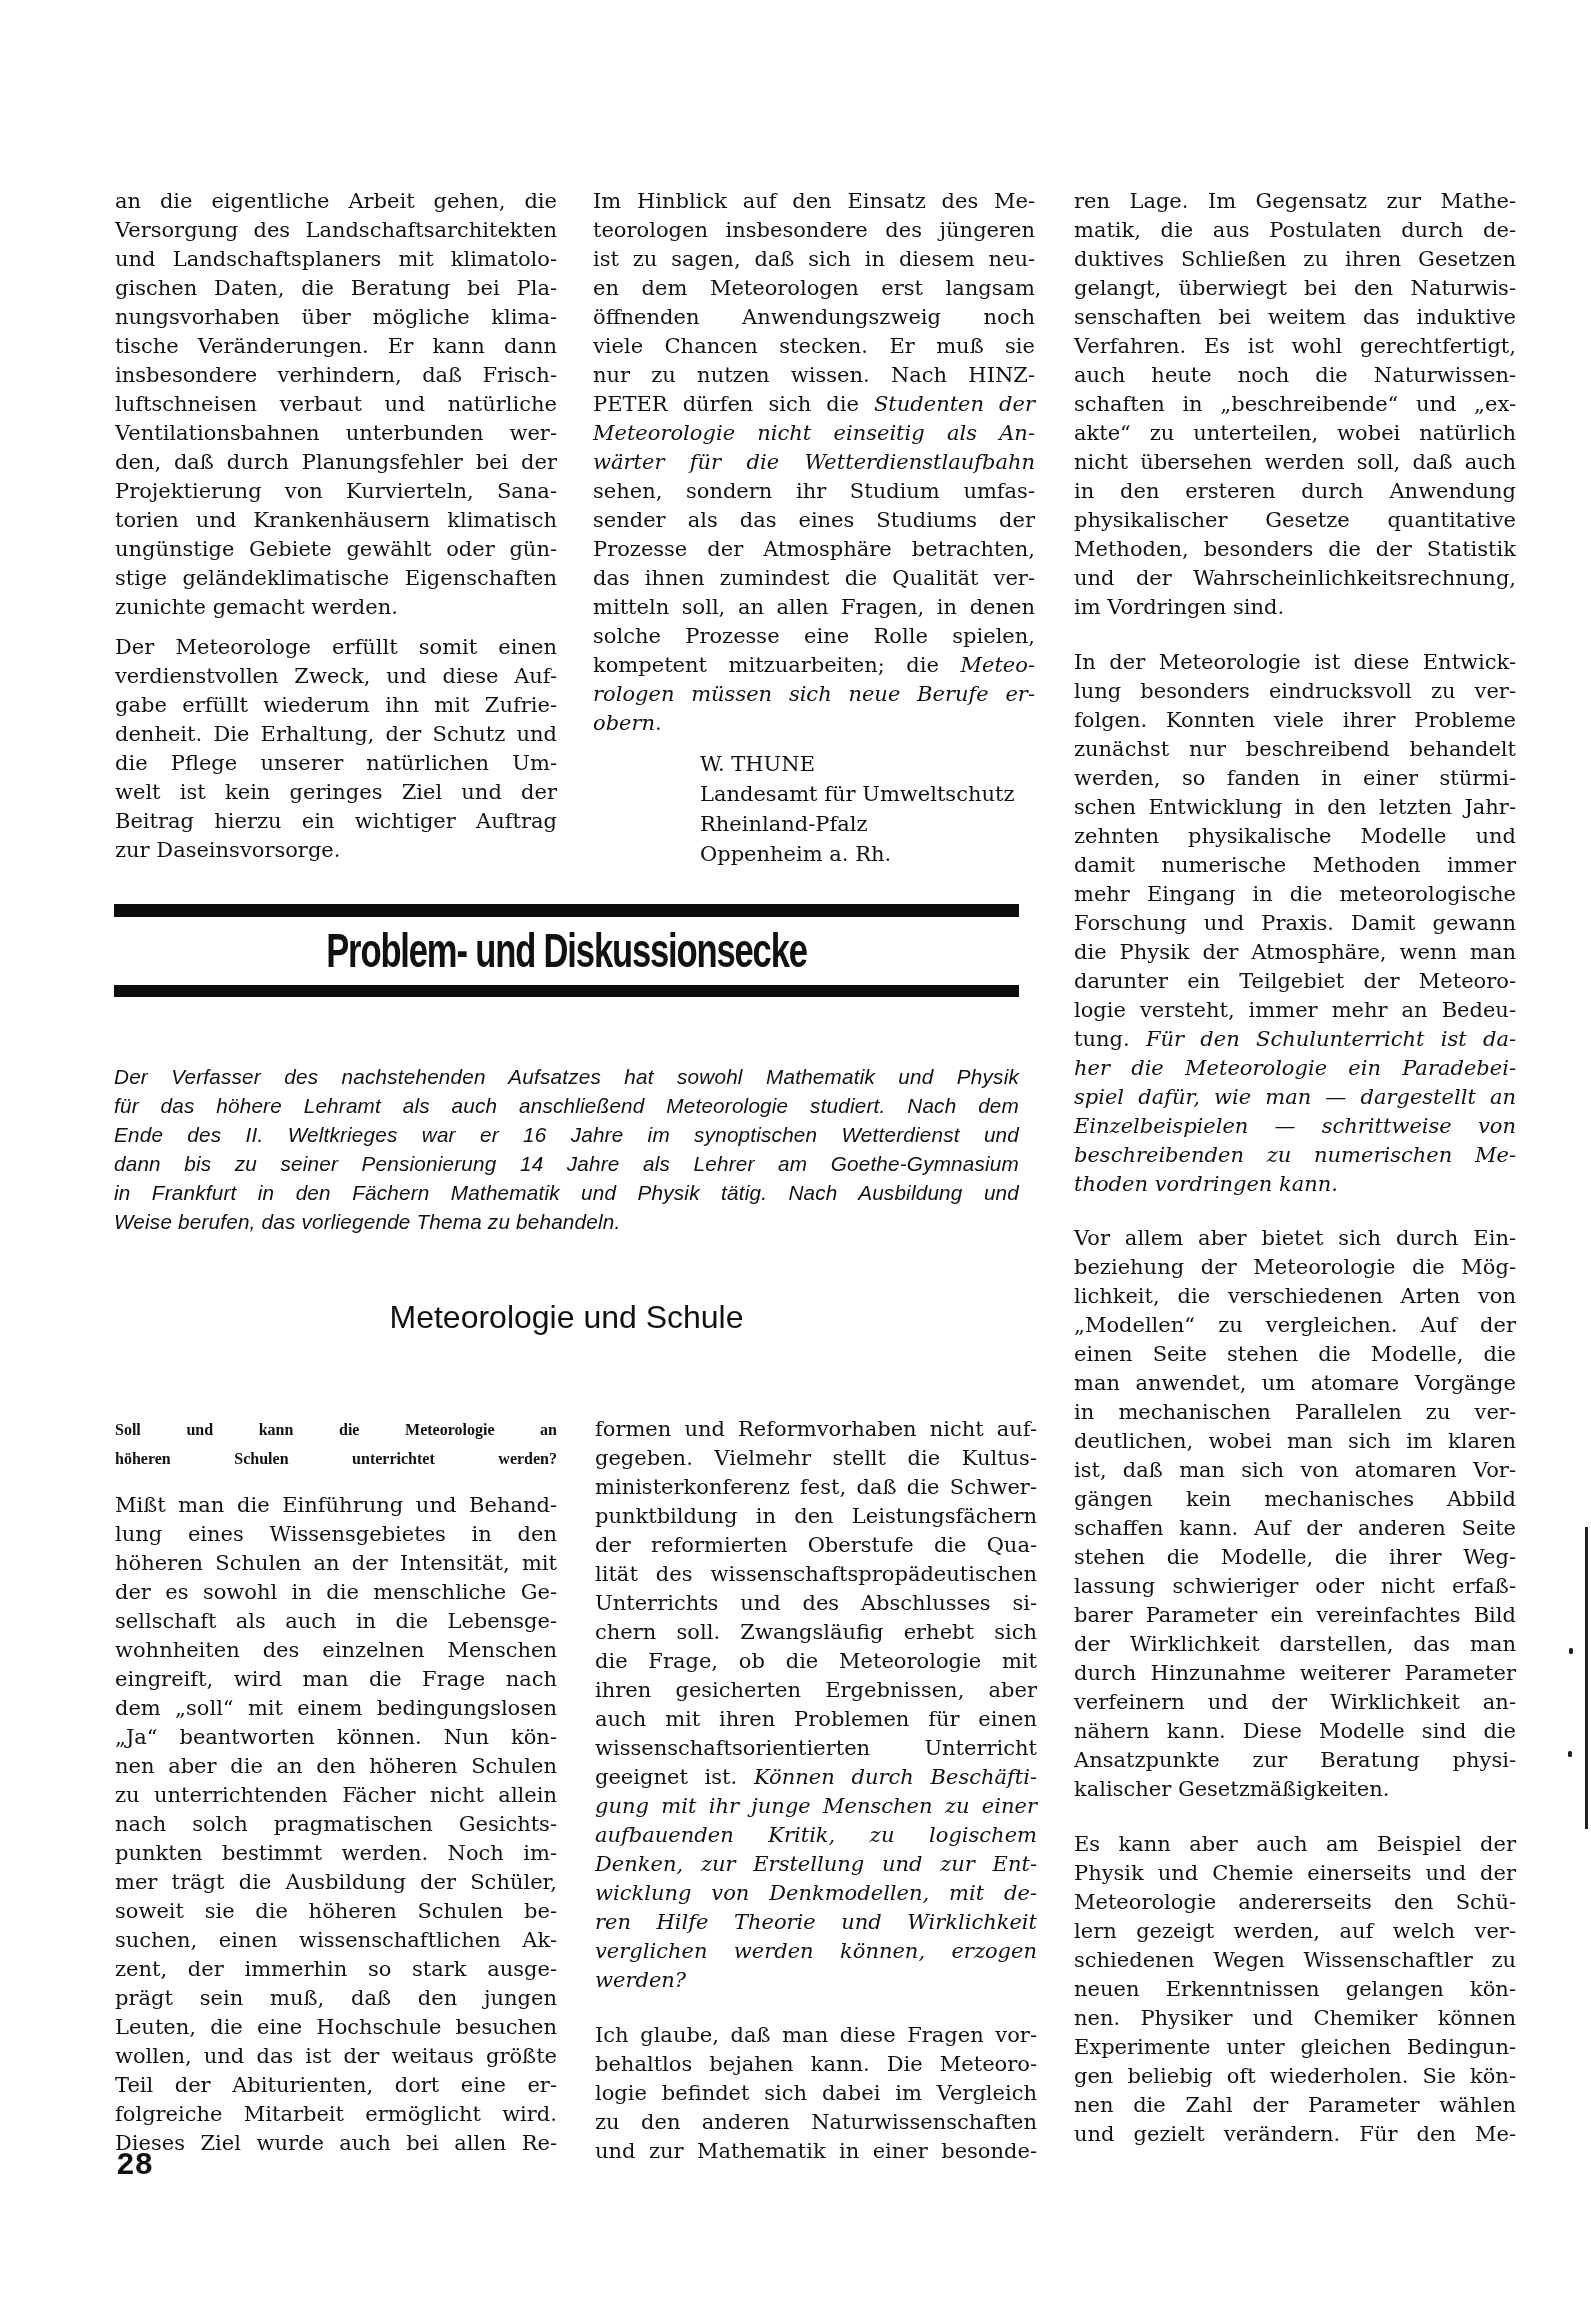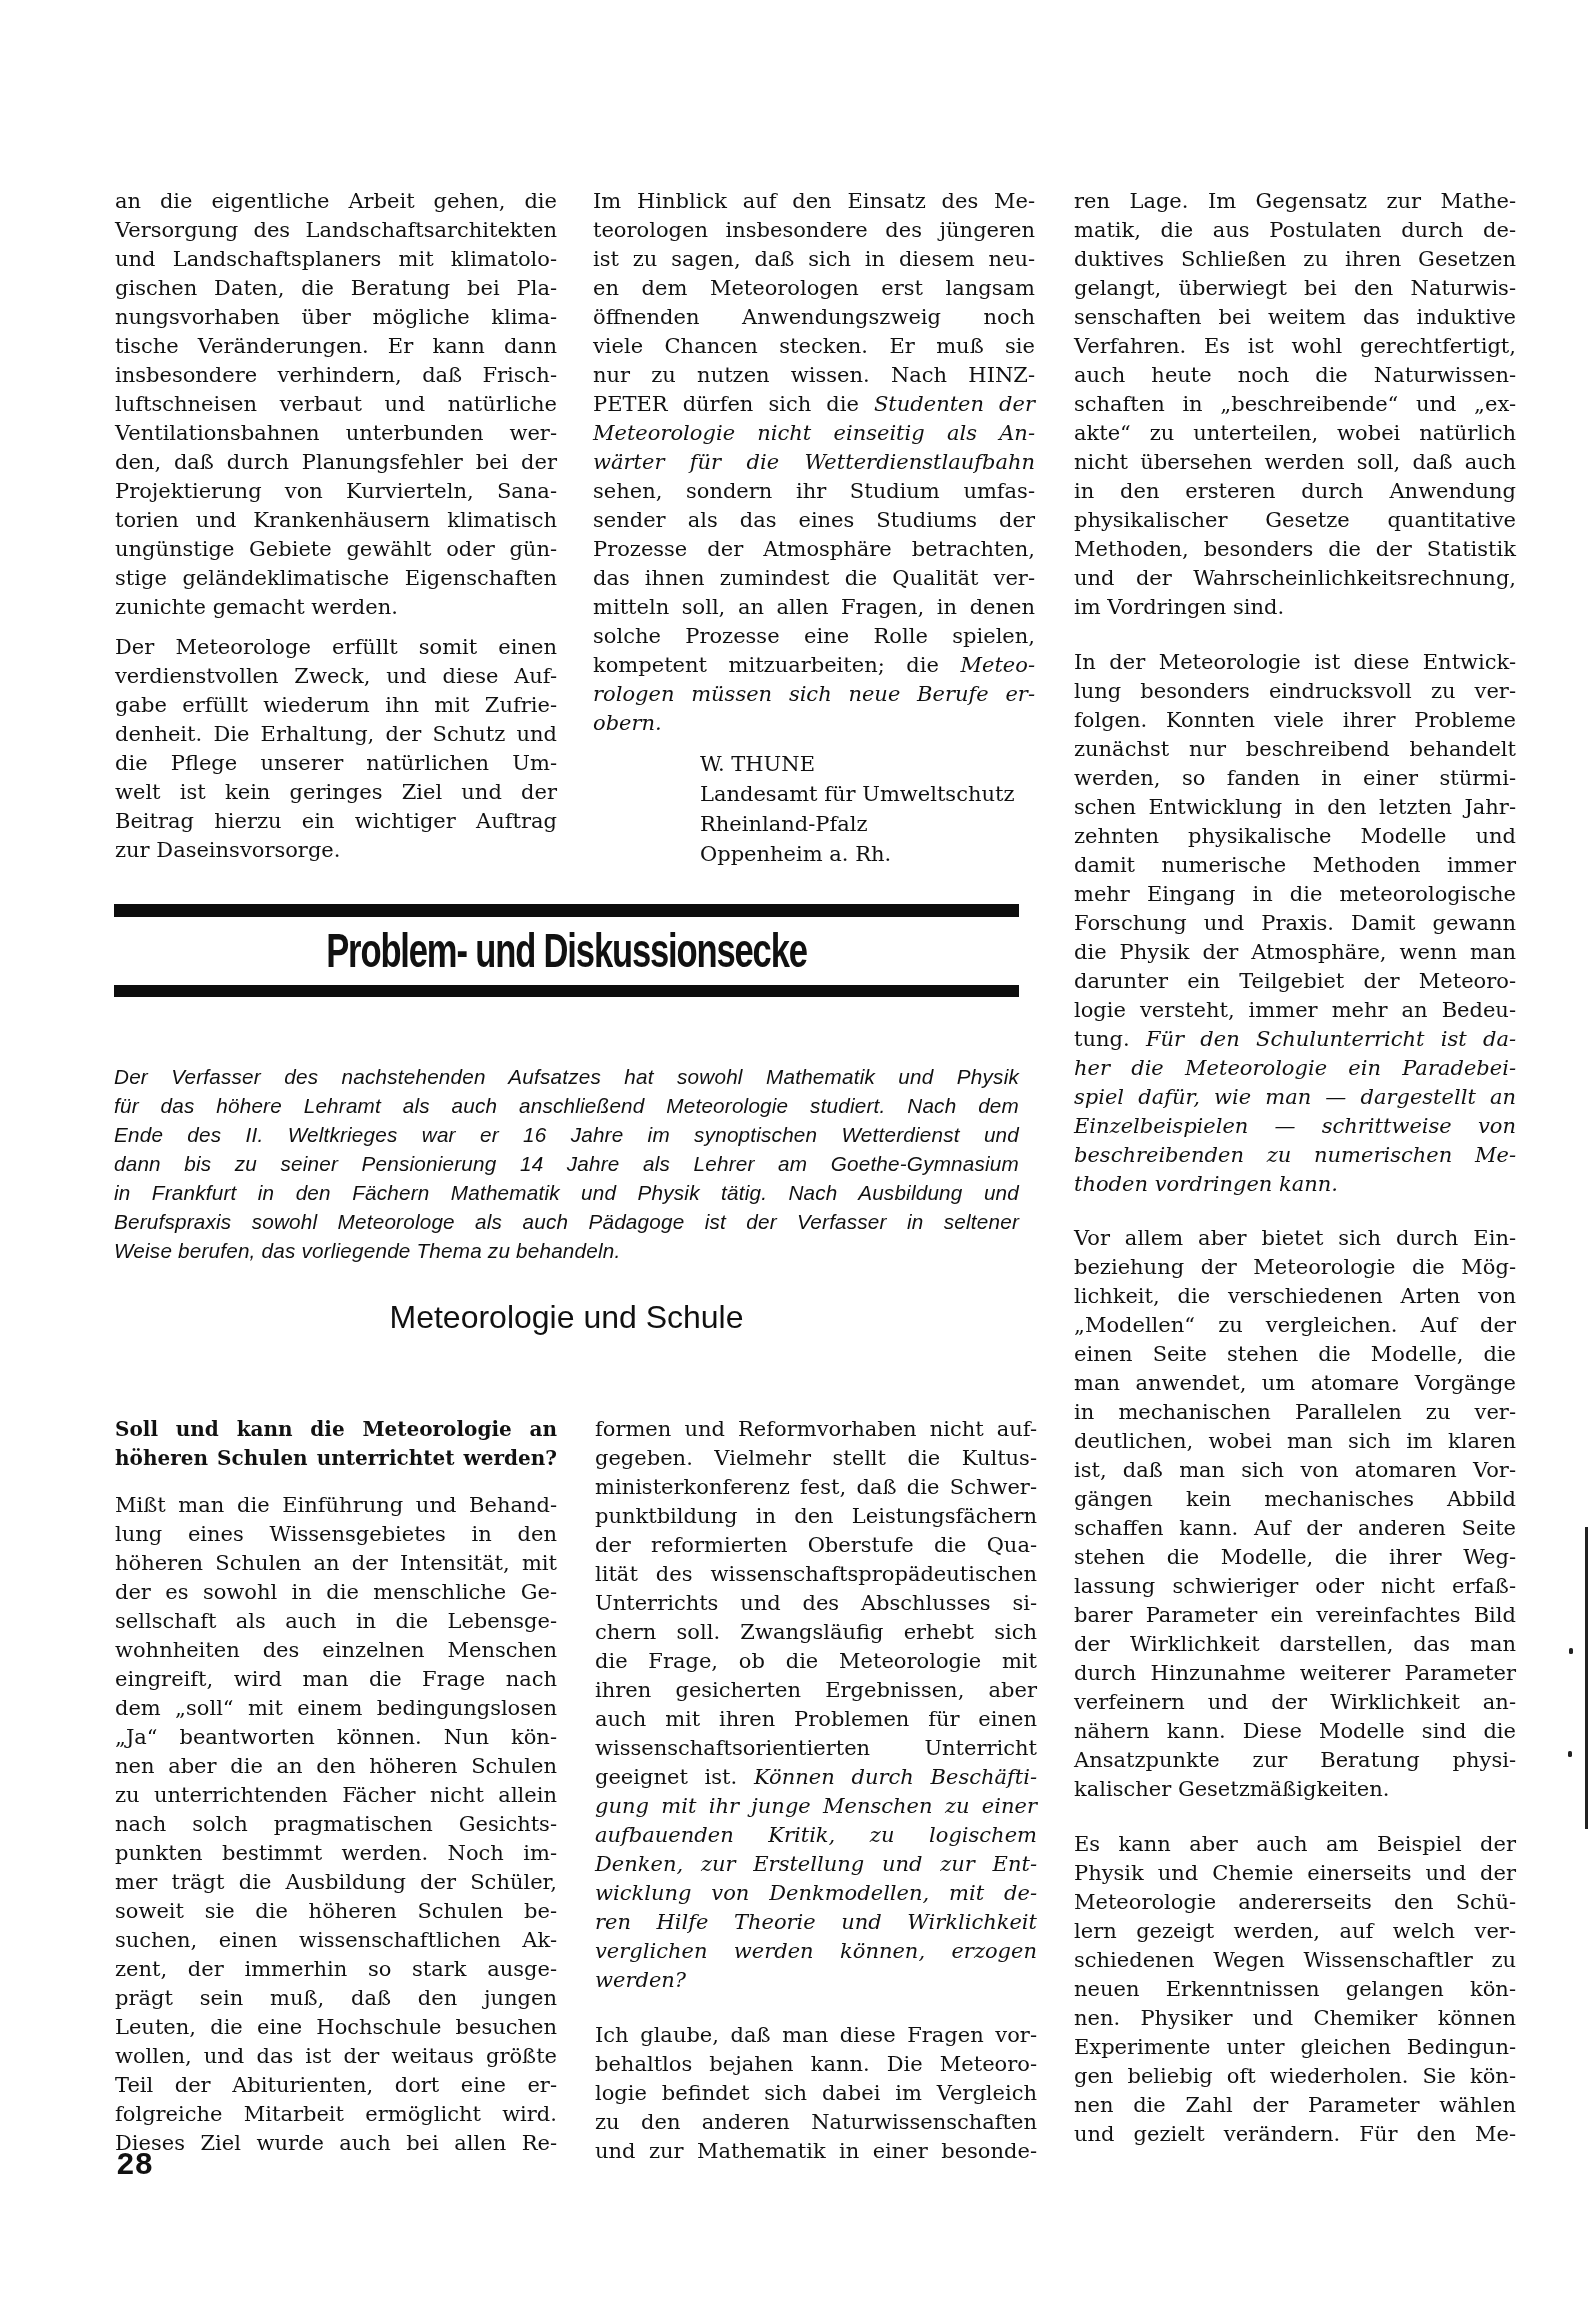--- a/index.html
+++ b/index.html
@@ -42,22 +42,23 @@
   .intro .line { letter-spacing: 0.2px; }
 
   .article-title {
     position: absolute; left: 114px; top: 1293px; width: 905px;
     text-align: center;
     font-family: "Liberation Sans", "DejaVu Sans", sans-serif;
     font-size: 32px; line-height: 48px;
   }
 
   .subhead {
-    font-weight: 700; font-size: 20px; line-height: 29px;
+    font-weight: 700; font-size: 16px; line-height: 29px;
     margin-bottom: 17.5px !important;
+    font-family: Liberation Serif, serif;
   }
 
   .page-number {
     position: absolute; left: 116px; top: 2148px;
     font-family: Liberation Mono, monospace;
     font-weight: 700; font-size: 31px;
   }
   .scan-edge {
     position: absolute; left: 1585px; top: 1527px; width: 3.2px; height: 302px;
     background: #222;
@@ -132,21 +133,20 @@
   <div class="banner-title">Problem- und Diskussionsecke</div>
   <div class="rule"></div>
 </div>
 
 <div class="intro" id="intro">
     <span class="line">Der Verfasser des nachstehenden Aufsatzes hat sowohl Mathematik und Physik</span>
     <span class="line">für das höhere Lehramt als auch anschließend Meteorologie studiert. Nach dem</span>
     <span class="line">Ende des II. Weltkrieges war er 16 Jahre im synoptischen Wetterdienst und</span>
     <span class="line">dann bis zu seiner Pensionierung 14 Jahre als Lehrer am Goethe-Gymnasium</span>
     <span class="line">in Frankfurt in den Fächern Mathematik und Physik tätig. Nach Ausbildung und</span>
-    <span class="line">Berufspraxis sowohl Meteorologe als auch Pädagoge ist der Verfasser in seltener</span>
     <span class="line last">Weise berufen, das vorliegende Thema zu behandeln.</span>
   </div>
 
 <div class="article-title">Meteorologie und Schule</div>
 
 <div class="col" style="left:115px; top:1370px;">
   <p class="subhead" id="ar-subhead">
       <span class="line">Soll und kann die Meteorologie an</span>
       <span class="line">höheren Schulen unterrichtet werden?</span>
     </p>

